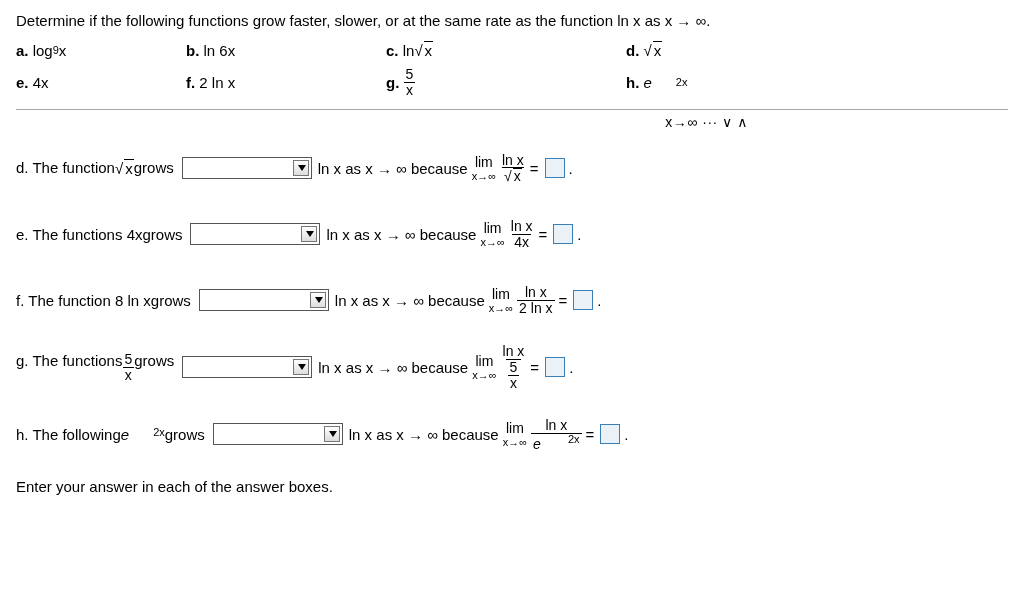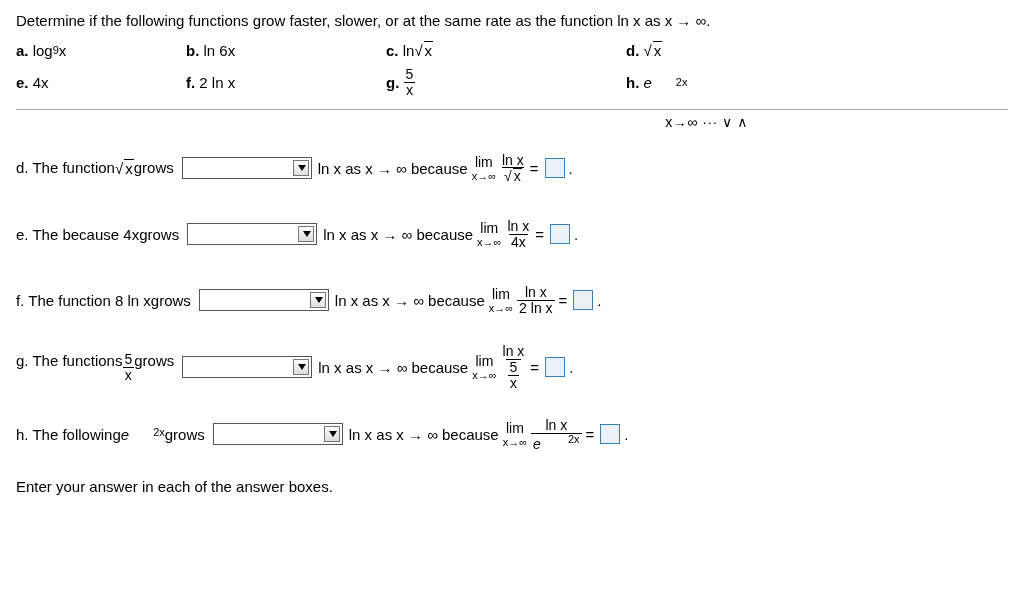--- a/index.html
+++ b/index.html
@@ -184,21 +184,21 @@
         <span class="den"><span class="sqrt"><span class="sqrt-bar">x</span></span></span>
       </span>
     <span class="eq">=</span>
     <input class="box" style="">
     <span class="period">.</span>
   </span>
 </div>
 
 <div class="qrow">
   <span class="qlabel">
-    <span>e. The because 4x</span>
+    <span>e. The functions 4x</span>
     <span> grows</span>
   </span>
   <span class="dd-wrap"><select class="dd"></select><span class="tri"></span></span>
   <span class="after-dd">
     <span> ln x as x → ∞ because </span>
     <span class="lim">
         <span>lim</span>
         <span class="sub">x→∞</span>
       </span>
     <span class="frac">

